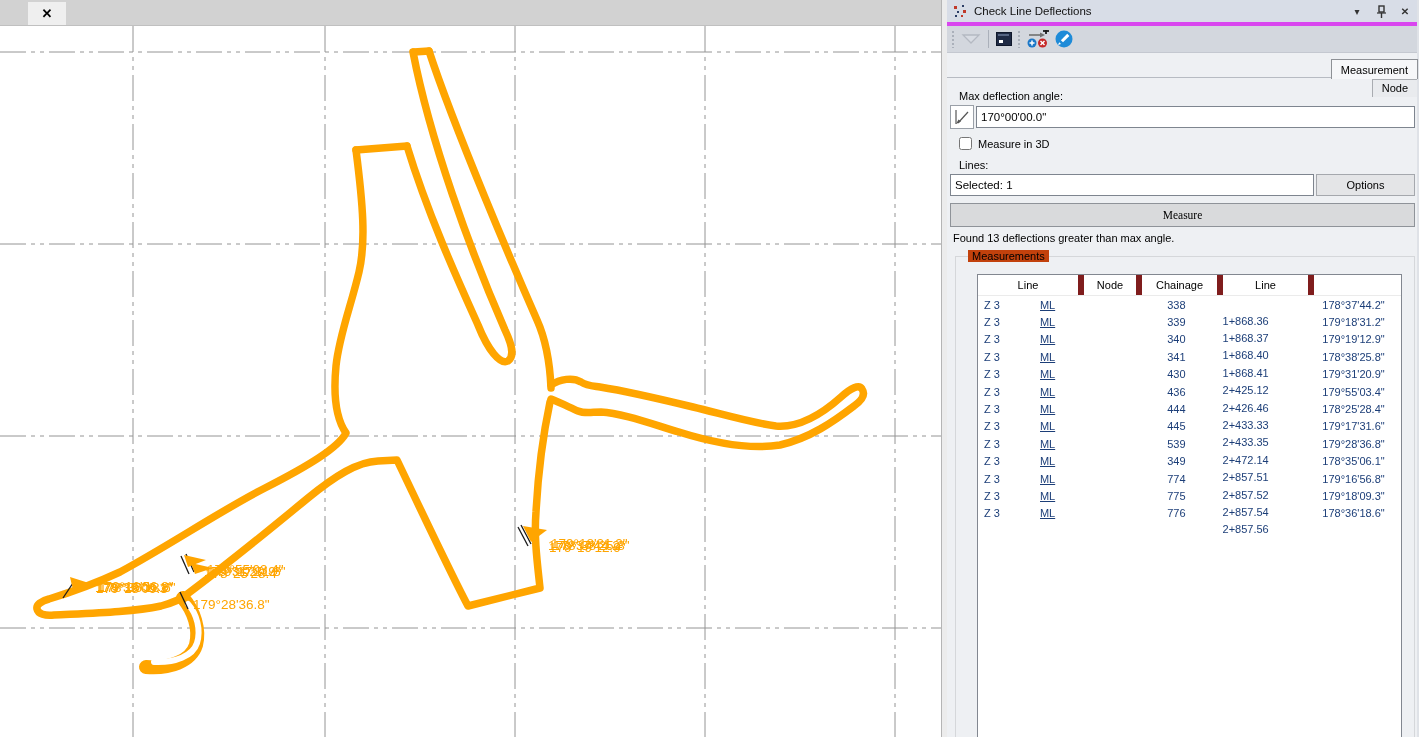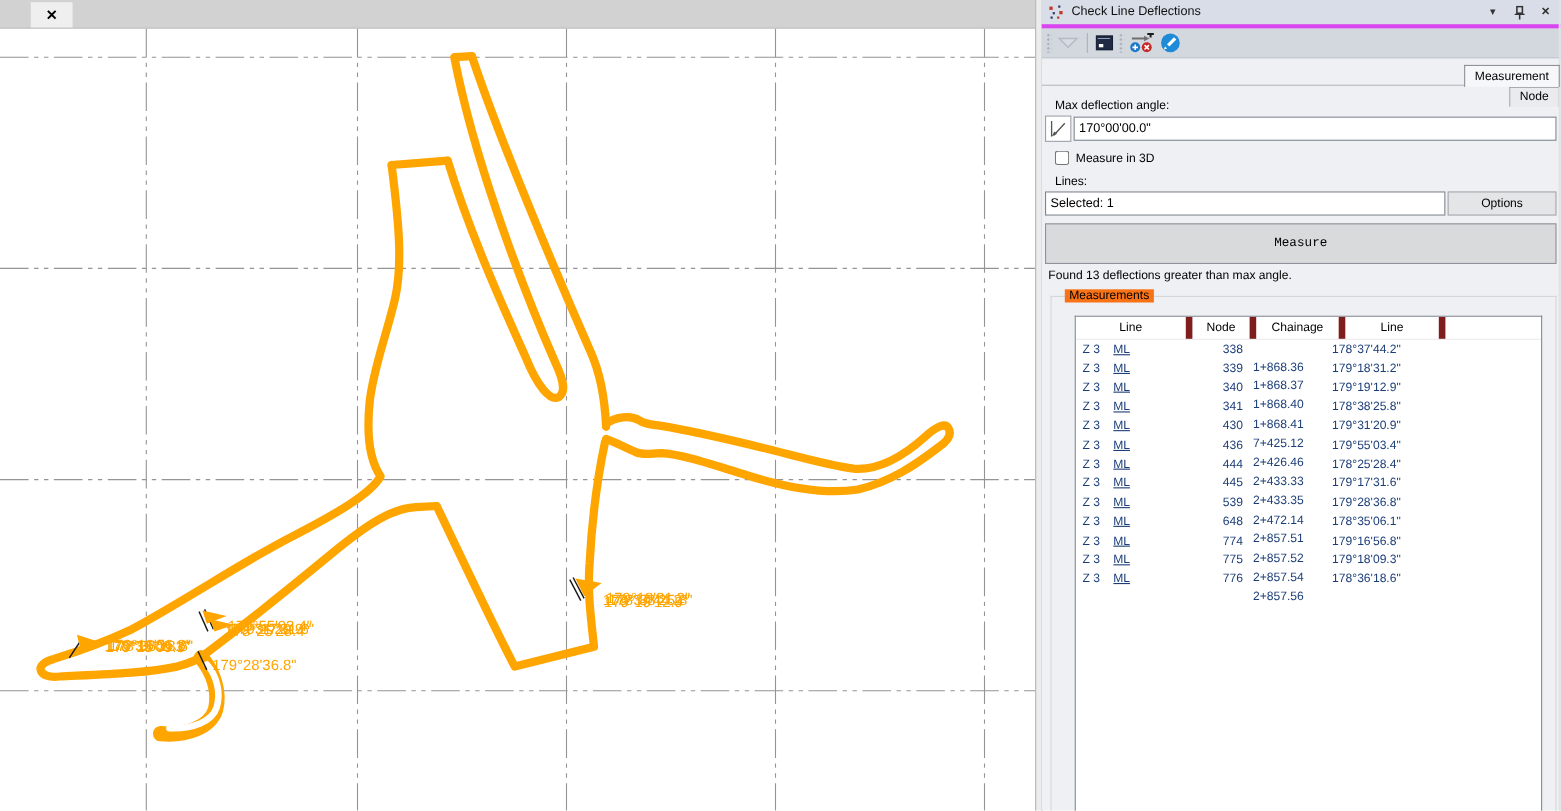--- a/index.html
+++ b/index.html
@@ -36,31 +36,31 @@
   
   #form{padding:0 4px 0 3px;}
   .lbl{margin:12px 0 3px 9px;}
   .angle-row{display:flex;align-items:center;margin-top:2px;}
   #angle-icon{width:22px;height:22px;background:#fff;border:1px solid #9aa0a8;margin-right:2px;flex:none;}
   .txt-input{flex:1;height:20px;border:1px solid #7e858f;background:#fff;font-family:"Liberation Sans",sans-serif;font-size:11.5px;padding:0 4px;outline:none;}
   .chk-row{display:flex;align-items:center;margin:8px 0 0 9px;}
   .chk-row input{width:13px;height:13px;margin:0 6px 0 0;}
   .lines-row{display:flex;margin-top:3px;}
   #options-btn{width:99px;height:22px;margin-left:2px;background:#e4e5e7;border:1px solid #a5a8ad;font-family:"Liberation Sans",sans-serif;font-size:11px;cursor:pointer;}
-  #measure-btn{display:block;width:100%;height:37px;margin-top:7px;background:#d9dadc;border:1px solid #8f9399;font-family:Liberation Mono, monospace;font-size:11.5px;cursor:pointer;}
+  #measure-btn{display:block;width:100%;height:24px;margin-top:7px;background:#d9dadc;border:1px solid #8f9399;font-family:Liberation Serif, serif;font-size:11.5px;cursor:pointer;}
   #status-text{margin:5px 0 0 3px;}
 
   
   #groupbox{position:relative;margin:12px 0 0 5px;height:520px;border:1px solid #d5d7da;border-bottom:none;}
-  #group-label{position:absolute;top:-7px;left:12px;background:#f97316;padding:0 4px;}
+  #group-label{position:absolute;top:-7px;left:12px;background:#c2410c;padding:0 4px;}
   #lv{position:absolute;left:21px;right:12px;top:17px;bottom:0;background:#fff;border:1px solid #828790;border-bottom:none;overflow:hidden;}
   .thead{display:flex;height:20px;border-bottom:1px solid #ebebeb;background:#fff;}
   .th{display:flex;align-items:center;justify-content:center;border-right:6px solid #7f1d1d;font-size:11px;color:#000;cursor:pointer;}
   .th0{width:100px;}.th1{width:52px;}.th2{width:75px;}.th3{width:85px;}.thf{flex:1;border-right:none;}
-  .trow{display:flex;height:17.4px;align-items:center;}
+  .trow{display:flex;height:17.4px;align-items:center;gap:28px;}
   .tc{display:block;white-space:nowrap;overflow:hidden;}
   .c-layer{width:28px;padding-left:6px;}
   .c-line{width:66px;text-decoration:underline;}
   .c-node{width:52px;padding-left:11px;box-sizing:border-box;text-align:right;}
   .c-chain{width:75px;padding-left:9px;box-sizing:border-box;margin-top:32px;}
   .c-angle{width:85px;padding-left:6px;box-sizing:border-box;}
   #panel-right-edge{position:absolute;right:0;top:0;width:2px;height:737px;background:#dfe2e7;}
 </style>
 </head>
 <body>
@@ -274,21 +274,21 @@
               <span class="tc c-layer">Z 3</span>
               <span class="tc c-line">ML</span>
               <span class="tc c-node">341</span>
               <span class="tc c-chain">1+868.41</span>
               <span class="tc c-angle">178°38'25.8"</span>
             </div>
             <div class="trow">
               <span class="tc c-layer">Z 3</span>
               <span class="tc c-line">ML</span>
               <span class="tc c-node">430</span>
-              <span class="tc c-chain">7+425.12</span>
+              <span class="tc c-chain">2+425.12</span>
               <span class="tc c-angle">179°31'20.9"</span>
             </div>
             <div class="trow">
               <span class="tc c-layer">Z 3</span>
               <span class="tc c-line">ML</span>
               <span class="tc c-node">436</span>
               <span class="tc c-chain">2+426.46</span>
               <span class="tc c-angle">179°55'03.4"</span>
             </div>
             <div class="trow">
@@ -308,21 +308,21 @@
             <div class="trow">
               <span class="tc c-layer">Z 3</span>
               <span class="tc c-line">ML</span>
               <span class="tc c-node">539</span>
               <span class="tc c-chain">2+472.14</span>
               <span class="tc c-angle">179°28'36.8"</span>
             </div>
             <div class="trow">
               <span class="tc c-layer">Z 3</span>
               <span class="tc c-line">ML</span>
-              <span class="tc c-node">648</span>
+              <span class="tc c-node">349</span>
               <span class="tc c-chain">2+857.51</span>
               <span class="tc c-angle">178°35'06.1"</span>
             </div>
             <div class="trow">
               <span class="tc c-layer">Z 3</span>
               <span class="tc c-line">ML</span>
               <span class="tc c-node">774</span>
               <span class="tc c-chain">2+857.52</span>
               <span class="tc c-angle">179°16'56.8"</span>
             </div>

